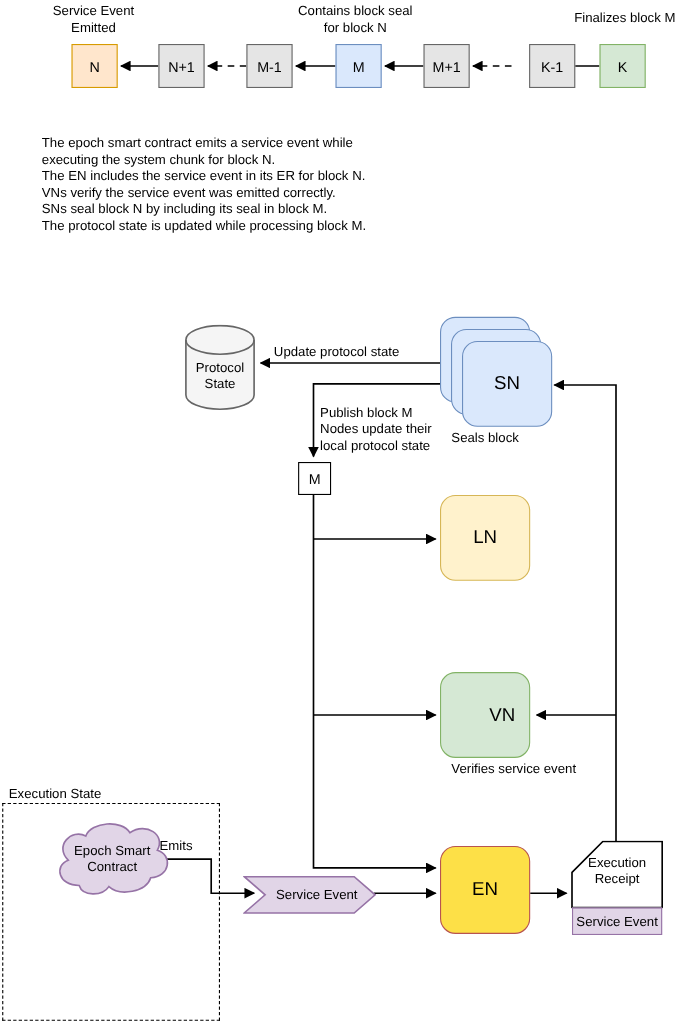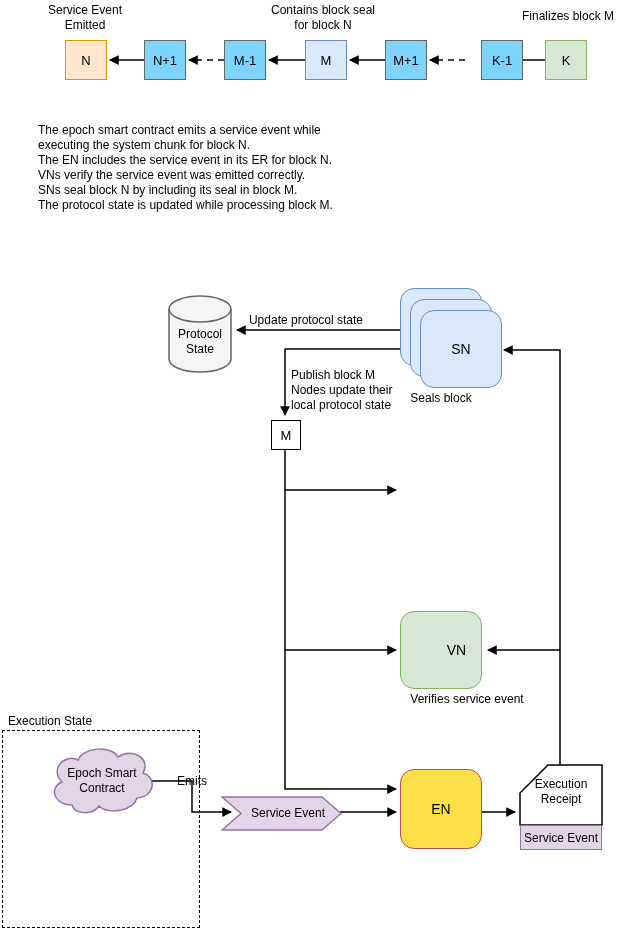--- a/index.html
+++ b/index.html
@@ -6,26 +6,26 @@
   #stage{
     position:relative;width:626px;height:931px;background:#fff;overflow:hidden;
     font-family:"Liberation Sans", sans-serif;color:#000;
   }
   .abs{position:absolute;box-sizing:border-box;}
   .lbl{position:absolute;font-size:12px;line-height:15px;white-space:pre-line;color:#000;}
   .ctr{text-align:center;}
   .chainbox{
     position:absolute;width:42px;height:40px;box-sizing:border-box;
     display:flex;align-items:center;justify-content:center;
-    font-size:13px;border:1.5px solid #666;background:#7dd3fc;
+    font-size:13px;border:1.5px solid #666;background:#e5e5e5;
   }
   .node{
     position:absolute;width:82px;height:78px;box-sizing:border-box;
     border-radius:14px;border:1.5px solid;
-    display:flex;align-items:center;justify-content:center;font-size:14px;
+    display:flex;align-items:center;justify-content:center;font-size:17px;
   }
   .orange{background:#ffe6cc;border-color:#d79b00;}
   .blue{background:#dae8fc;border-color:#6c8ebf;}
   .greenb{background:#d5e8d4;border-color:#82b366;}
   .yellow{background:#fff2cc;border-color:#d6b656;}
   .red{background:#fde047;border-color:#b85450;}
   .mbox{
     position:absolute;left:271px;top:420px;width:30px;height:30px;box-sizing:border-box;
     border:1.5px solid #000;background:#fff;display:flex;align-items:center;justify-content:center;
     font-size:13px;
@@ -117,20 +117,21 @@
 Nodes update their
 local protocol state</div>
 
   <div class="node blue" style="left:400px;top:288px;"></div>
   <div class="node blue" style="left:410px;top:299px;"></div>
   <div class="node blue" style="left:420px;top:310px;">SN</div>
   <div class="lbl ctr" style="left:391px;top:391px;width:100px;">Seals block</div>
 
   <div class="mbox">M</div>
 
+  <div class="node yellow" style="left:400px;top:450px;">LN</div>
   <div class="node greenb" style="left:400px;top:611px;padding-left:31px;">VN</div>
   <div class="lbl ctr" style="left:406px;top:692px;width:122px;">Verifies service event</div>
   <div class="node red" style="left:400px;top:769px;height:80px;">EN</div>
 
   <div class="abs" style="left:519px;top:764px;">
     <svg width="84" height="62" viewBox="0 0 84 62">
       <polygon points="29,1 83,1 83,61 1,61 1,29" fill="#ffffff" stroke="#000" stroke-width="1.5"></polygon>
     </svg>
   </div>
   <div class="lbl ctr" style="left:520px;top:777px;width:82px;">Execution
@@ -140,21 +141,21 @@
   <div class="lbl" style="left:8px;top:714px;">Execution State</div>
   <div class="dashedbox"></div>
 
   <div class="abs" style="left:44px;top:744px;">
     <svg width="114" height="74" viewBox="0 0 114 74">
       <path d="M28 61 C9 61 5 43 18 38 C5 25 21 9 34 16 C39 3 67 1 74 13 C89 3 107 15 99 29 C113 33 111 53 93 54 C89 67 65 71 55 62 C49 71 31 71 28 61 Z" fill="#e1d5e7" stroke="#9673a6" stroke-width="1.5"></path>
     </svg>
   </div>
   <div class="lbl ctr" style="left:56px;top:766px;width:92px;">Epoch Smart
 Contract</div>
-  <div class="lbl ctr" style="left:172px;top:762px;width:40px;margin-top:12px;">Emits</div>
+  <div class="lbl ctr" style="left:140px;top:762px;width:40px;">Emits</div>
 
   <div class="abs" style="left:221px;top:796px;">
     <svg width="121" height="35" viewBox="0 0 121 35">
       <polygon points="1,1 101,1 120,17.5 101,34 1,34 20,17.5" fill="#e1d5e7" stroke="#9673a6" stroke-width="1.5"></polygon>
     </svg>
   </div>
   <div class="lbl ctr" style="left:240px;top:806px;width:96px;">Service Event</div>
 
 </div>
 

